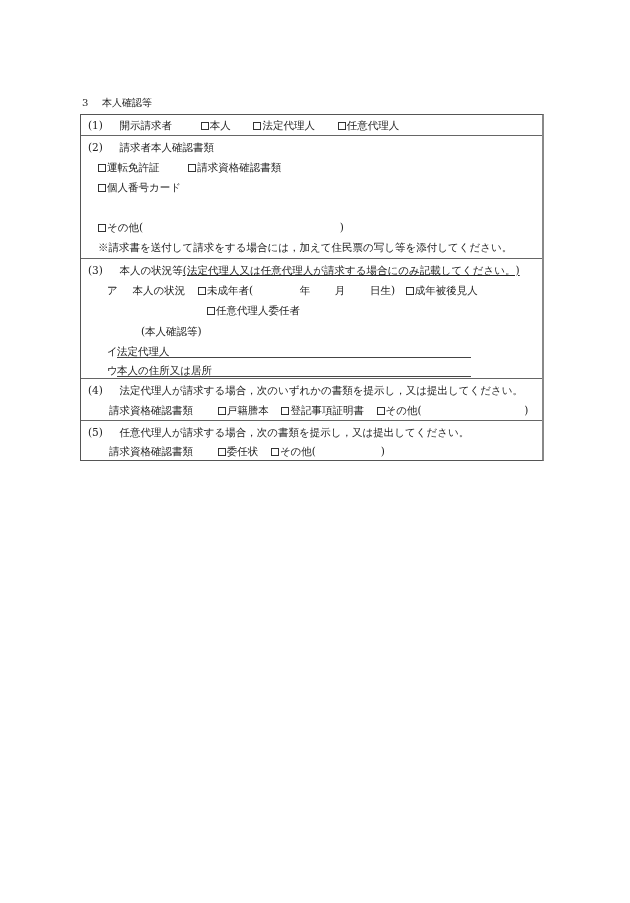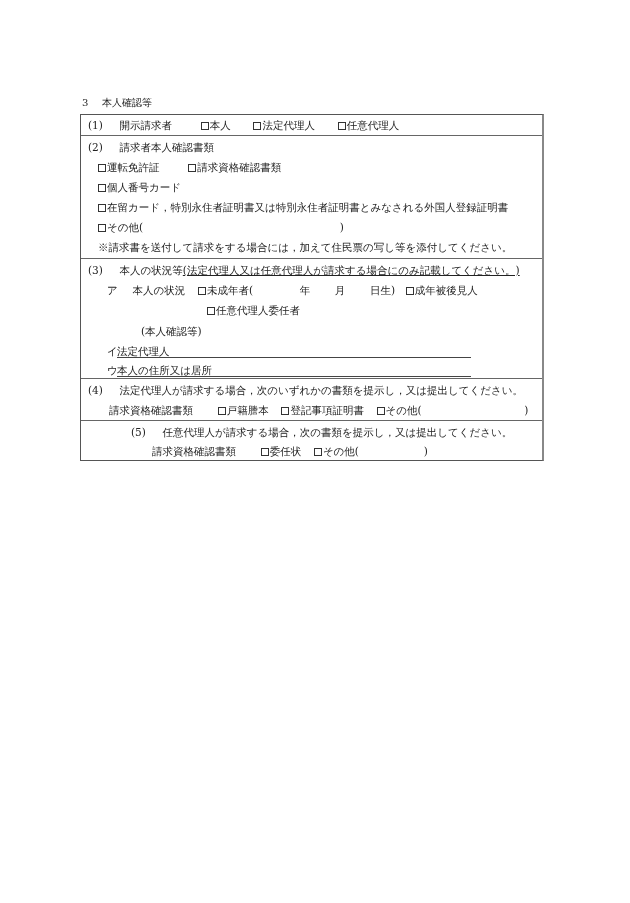--- a/index.html
+++ b/index.html
@@ -47,23 +47,20 @@
       <span class="gap" style="width:10px"></span>
       <span>請求者本人確認書類</span>
     </div>
     <div class="line" style="left:17px; top:24px;">
       <span class="opt"><span class="cb"></span><span>運転免許証</span></span>
       <span class="gap" style="width:22px"></span>
       <span class="opt"><span class="cb"></span><span>請求資格確認書類</span></span>
     </div>
     <div class="line" style="left:17px; top:44px;">
       <span class="opt"><span class="cb"></span><span>個人番号カード</span></span>
-    </div>
-    <div class="line" style="left:17px; top:64px;">
-      <span class="opt"><span class="cb"></span><span>在留カード，特別永住者証明書又は特別永住者証明書とみなされる外国人登録証明書</span></span>
     </div>
     <div class="line" style="left:17px; top:84px;">
       <span class="opt"><span class="cb"></span><span>その他(</span></span>
       <span class="gap" style="width:190px"></span>
       <span>)</span>
     </div>
     <div class="line" style="left:17px; top:104px;">
       <span>※請求書を送付して請求をする場合には，加えて住民票の写し等を添付してください。</span>
     </div>
   </div>
@@ -123,21 +120,21 @@
       <span class="opt"><span class="cb"></span><span>戸籍謄本</span></span>
       <span class="gap" style="width:6px"></span>
       <span class="opt"><span class="cb"></span><span>登記事項証明書</span></span>
       <span class="gap" style="width:6px"></span>
       <span class="opt"><span class="cb"></span><span>その他(</span></span>
       <span class="gap" style="width:96px"></span>
       <span>)</span>
     </div>
   </div>
 
-  <div class="row" style="top:306px; height:40px;margin-left:43px;">
+  <div class="row" style="top:306px; height:40px;">
     <div class="line" style="left:7px; top:4px;">
       <span>(5)</span>
       <span class="gap" style="width:10px"></span>
       <span>任意代理人が請求する場合，次の書類を提示し，又は提出してください。</span>
     </div>
     <div class="line" style="left:28px; top:23px;">
       <span>請求資格確認書類</span>
       <span class="gap" style="width:18px"></span>
       <span class="opt"><span class="cb"></span><span>委任状</span></span>
       <span class="gap" style="width:6px"></span>

